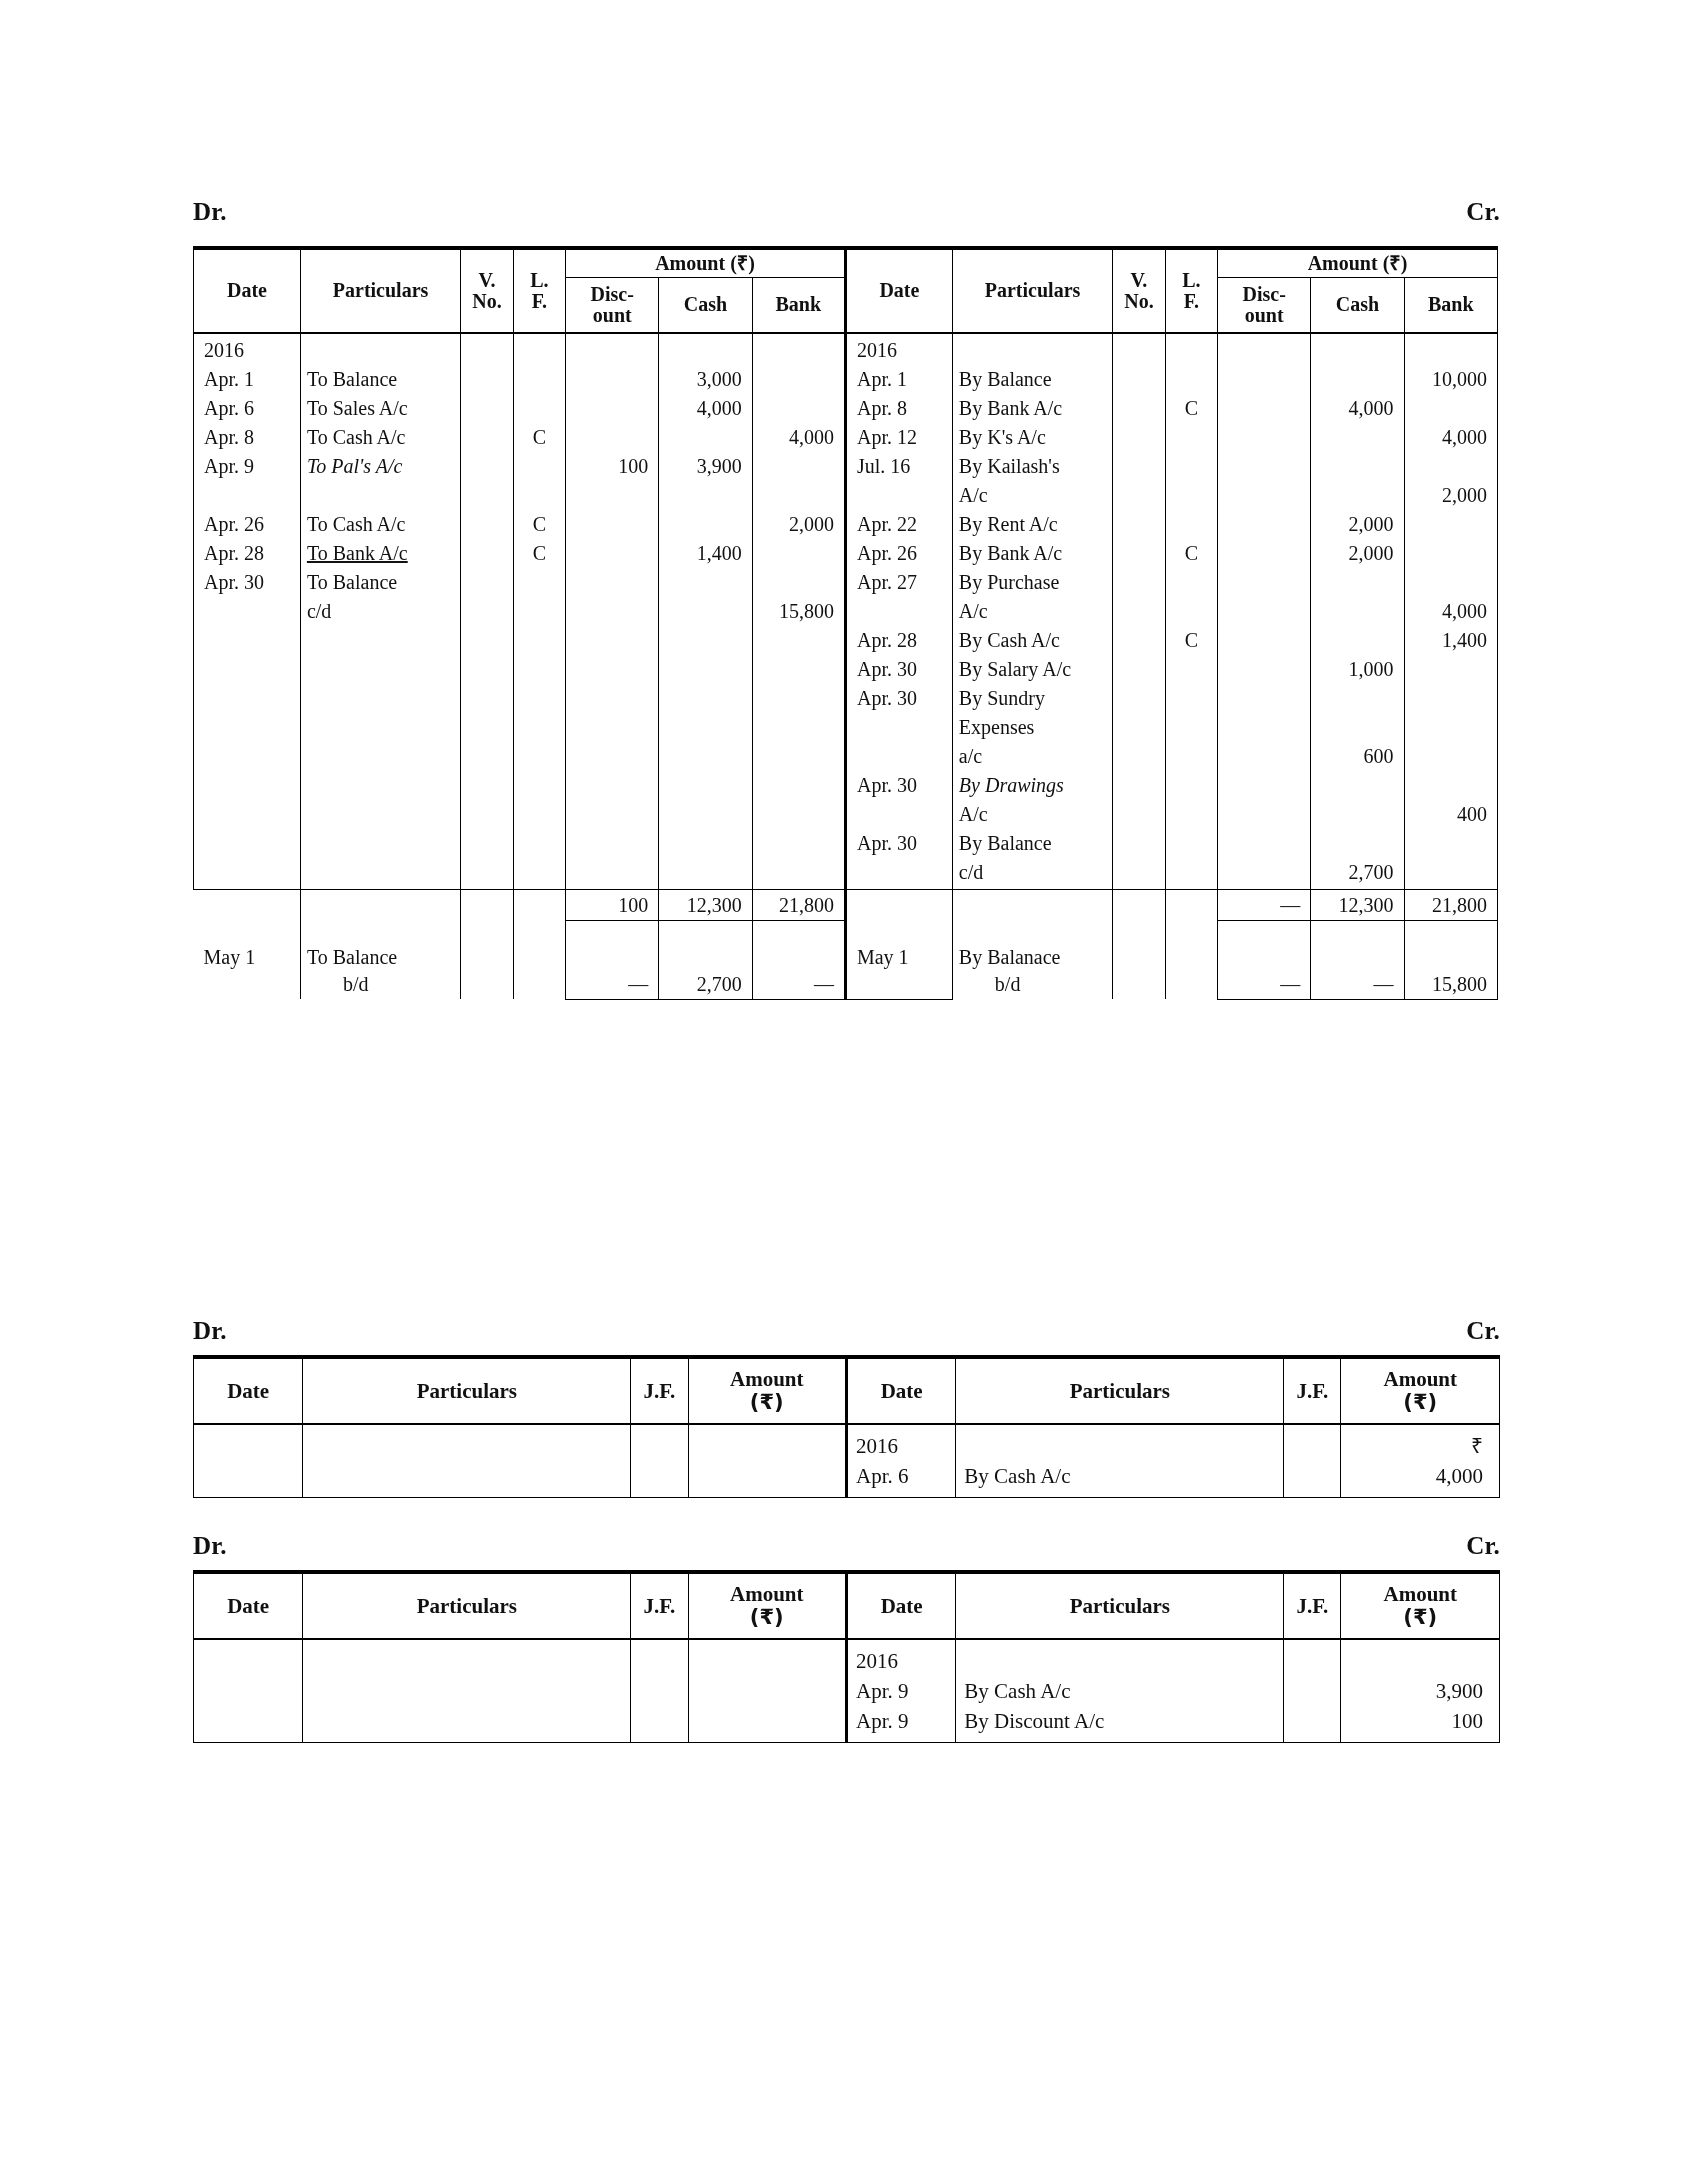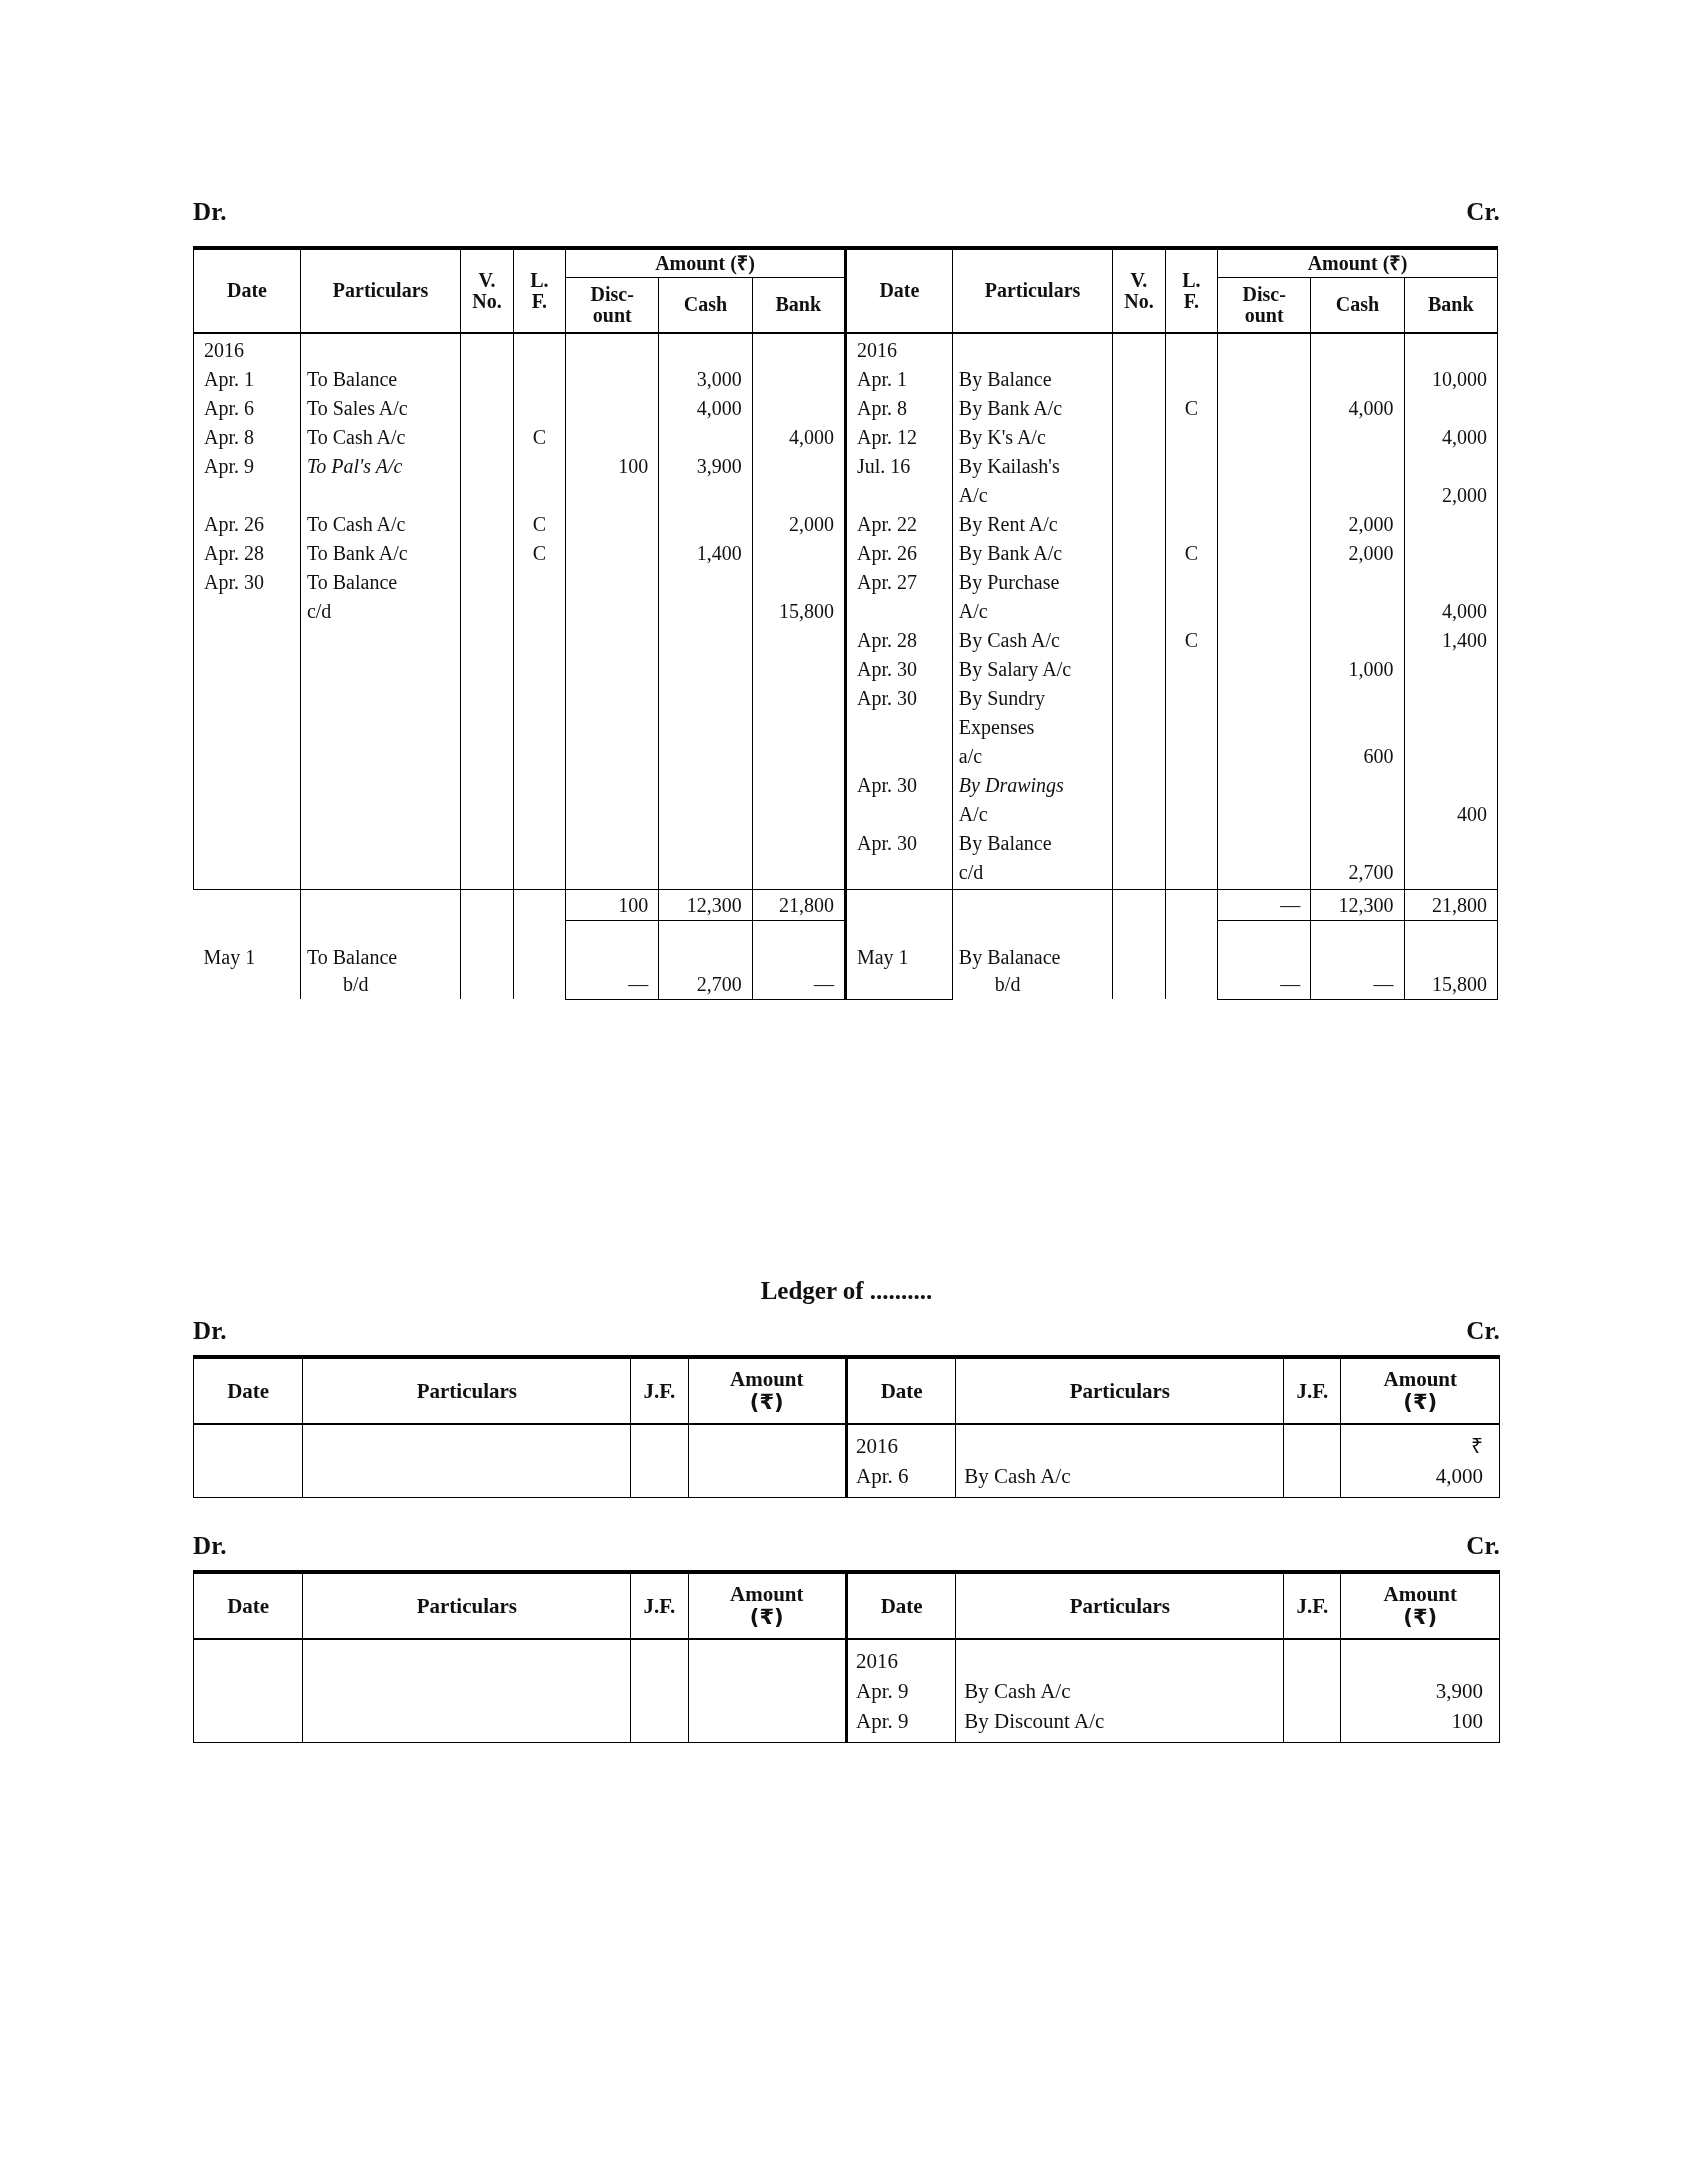--- a/index.html
+++ b/index.html
@@ -166,21 +166,21 @@
           </td>
           <td style="border-top:2px solid #000;">
             <div class="cell lh" id="dr-parts">
                 <div style="height: 29px; line-height: 29px;">&nbsp;</div>
                 <div style="height: 29px; line-height: 29px;">To Balance</div>
                 <div style="height: 29px; line-height: 29px;">To Sales A/c</div>
                 <div style="height: 29px; line-height: 29px;">To Cash A/c</div>
                 <div style="height: 29px; line-height: 29px; font-style: italic;">To Pal's A/c</div>
                 <div style="height: 29px; line-height: 29px;">&nbsp;</div>
                 <div style="height: 29px; line-height: 29px;">To Cash A/c</div>
-                <div style="height: 29px; line-height: 29px;">To Bank A/c</div>
+                <div style="height: 29px; line-height: 29px; text-decoration: underline;">To Bank A/c</div>
                 <div style="height: 29px; line-height: 29px;">To Balance</div>
                 <div style="height: 29px; line-height: 29px;">c/d</div>
                 <div style="height: 29px; line-height: 29px;">&nbsp;</div>
                 <div style="height: 29px; line-height: 29px;">&nbsp;</div>
                 <div style="height: 29px; line-height: 29px;">&nbsp;</div>
                 <div style="height: 29px; line-height: 29px;">&nbsp;</div>
                 <div style="height: 29px; line-height: 29px;">&nbsp;</div>
                 <div style="height: 29px; line-height: 29px;">&nbsp;</div>
                 <div style="height: 29px; line-height: 29px;">&nbsp;</div>
                 <div style="height: 29px; line-height: 29px;">&nbsp;</div>
@@ -560,21 +560,20 @@
             <div class="cell num dash" style="padding-top:50px;">—</div>
           </td>
           <td style="border-top:none;">
             <div class="cell num" style="padding-top:50px;">15,800</div>
           </td>
         </tr>
       </tbody>
     </table>
   </div>
 
-  <div style="position:absolute; left:193px; top:1277px; width:1307px;" class="centerline">Ledger of ..........</div>
 
   <div id="ledger-accounts" style="position:absolute; left:193px; top:1317px; width:1307px;">
       <div style="margin-top: 0px;">
         <div class="drcr" style="margin-bottom: 10px;">
           <div class="side">Dr.</div>
           <div class="side right">Cr.</div>
         </div>
         <table class="ledger">
           <colgroup>
             <col style="width: 109px;">

